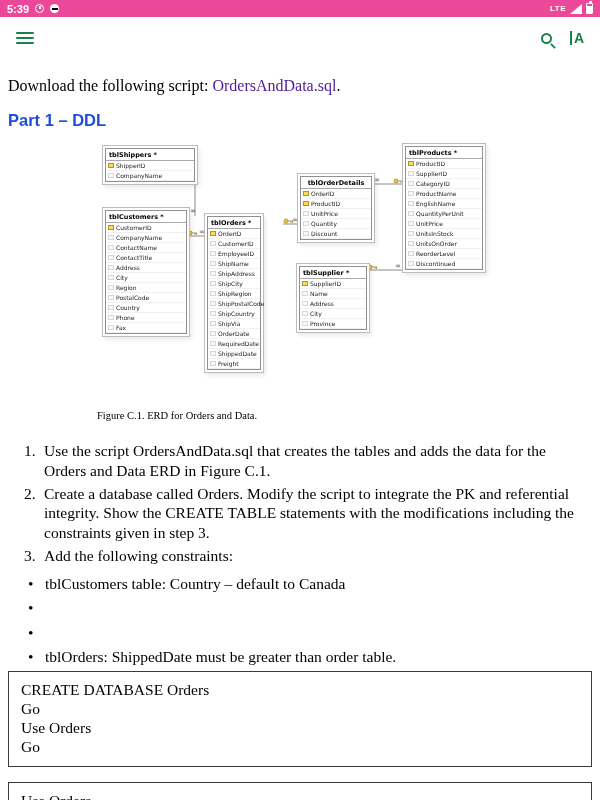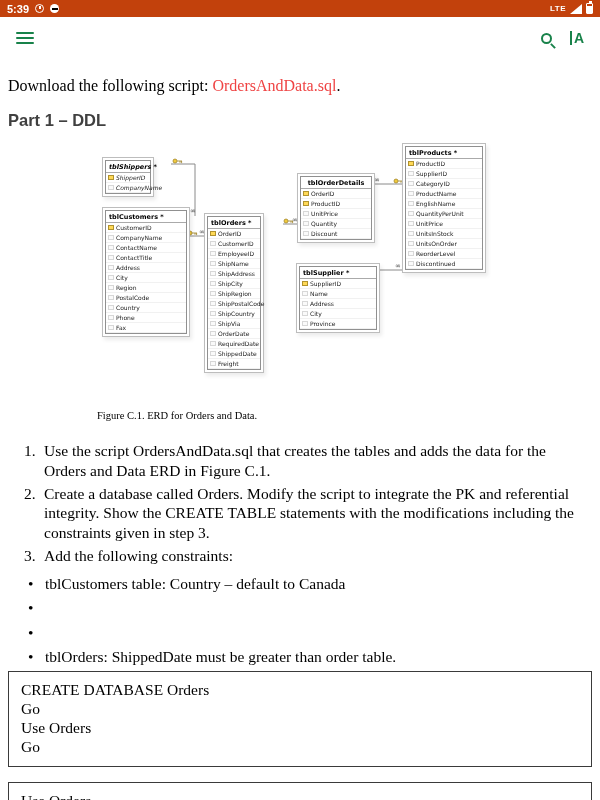--- a/index.html
+++ b/index.html
@@ -1,20 +1,20 @@
 <!DOCTYPE html>
 <html><head>
 <meta charset="utf-8">
 <style>
   * { box-sizing: border-box; margin: 0; padding: 0; }
   html,body { width:600px; height:800px; overflow:hidden; background:#fff;
     font-family:"Liberation Serif", serif; }
 
   
-  .status-bar { height:17px; background:#c2410c; color:#fff; display:flex; align-items:center;
+  .status-bar { height:17px; background:#ec4899; color:#fff; display:flex; align-items:center;
     padding:0 7px; font:600 11px "Liberation Sans", sans-serif; gap:6px; }
   .sb-right { margin-left:auto; display:flex; align-items:center; gap:4px; }
   .sb-ico { display:inline-block; }
   .alarm { width:9px; height:9px; border:1.5px solid #fff; border-radius:50%; position:relative; }
   .alarm::after { content:""; position:absolute; left:3px; top:1px; width:1.5px; height:3px; background:#fff; }
   .dnd { width:9px; height:9px; border-radius:50%; background:#fff; position:relative; }
   .dnd::after { content:""; position:absolute; left:1.5px; top:3.5px; width:6px; height:2px; background:#000; }
   .lte { font:700 8px "Liberation Sans", sans-serif; letter-spacing:.5px; }
   .signal { width:0; height:0; border-bottom:10px solid #fff; border-left:12px solid transparent; }
   .battery { width:7px; height:11px; border:1px solid #fff; border-radius:1px; position:relative;
@@ -28,41 +28,41 @@
   .tb-right { margin-left:auto; display:flex; align-items:center; gap:18px; }
   .search { width:11px; height:11px; border:2px solid #18824a; border-radius:50%; position:relative; }
   .search::after { content:""; position:absolute; width:2px; height:6px; background:#18824a;
     left:9px; top:8px; transform:rotate(-45deg); }
   .logo { color:#18824a; font:700 14px "Liberation Sans", sans-serif;
     border-left:2px solid #18824a; padding-left:2px; line-height:14px; }
 
   
   .doc { padding:18px 8px 0 8px; color:#000; }
   .intro { font-size:16px; }
-  .link { color:#ef4444; cursor:pointer; }
-  .part-heading { margin-top:16px; font:700 16.5px "Liberation Sans", sans-serif; color:#404040; }
+  .link { color:#4c1d95; cursor:pointer; }
+  .part-heading { margin-top:16px; font:700 16.5px "Liberation Sans", sans-serif; color:#1d4ed8; }
 
   
   .diagram { position:relative; margin:10px 0 0 77px; width:406px; height:262px;
     font-family:"DejaVu Sans", sans-serif; }
   .entity { position:absolute; background:#fff; border:1px solid #909090;
     box-shadow:0 0 0 2px #fff, 0 0 0 3px #bdbdbd, 2px 3px 4px 3px rgba(0,0,0,.08); }
   .etitle { font-size:6.5px; font-weight:700; padding:2px 3px 1px 3px; border-bottom:1px solid #aaa;
     white-space:nowrap; color:#000; }
   .field { display:flex; align-items:center; gap:2px; height:10px; padding:0 2px;
     border-bottom:1px solid #f1f1f1; }
   .ficon { width:6px; height:5px; border:1px solid #d7d7d7; background:#fafafa; flex:none; }
   .pk .ficon { background:#ffd957; border-color:#b0922e; }
   .fname { font-size:6px; color:#222; white-space:nowrap; }
-  .e-shippers    { left:20px;  top:20px;   width:46px;font-style:italic; }
+  .e-shippers    { left:20px;  top:8px;   width:90px; }
   .e-customers   { left:20px;  top:70px;  width:82px; }
   .e-orders      { left:122px; top:76px;  width:54px; }
   .e-orderdetails{ left:215px; top:36px;  width:72px;text-align:center; }
   .e-products    { left:320px; top:6px;   width:78px; }
-  .e-supplier    { left:214px; top:126px; width:78px; }
+  .e-supplier    { left:214px; top:126px; width:68px; }
   .connectors { position:absolute; left:0; top:0; pointer-events:none; }
 
   .figure-caption { margin:8px 0 0 89px; font-size:10.5px; }
 
   
   .olist { margin-top:20px; font-size:15.5px; line-height:1.28; }
   .oli { display:flex; margin:0 0 3px 16px; }
   .oli .num { flex:0 0 20px; }
   .oli .txt { flex:1; padding-right:4px; }
   .blist { margin-top:8px; font-size:15.5px; }

